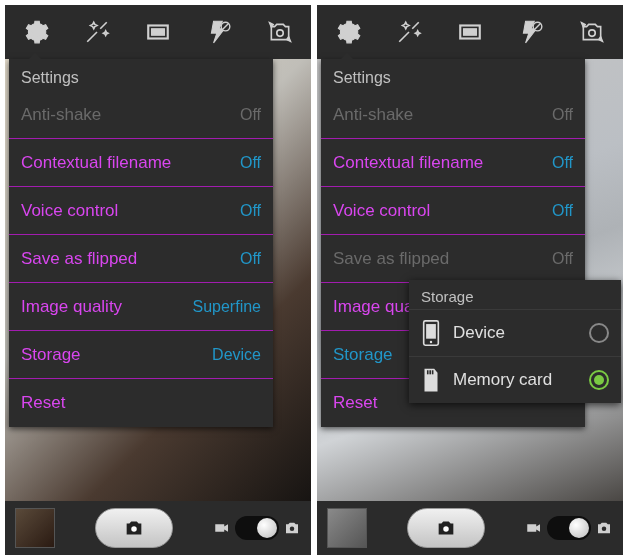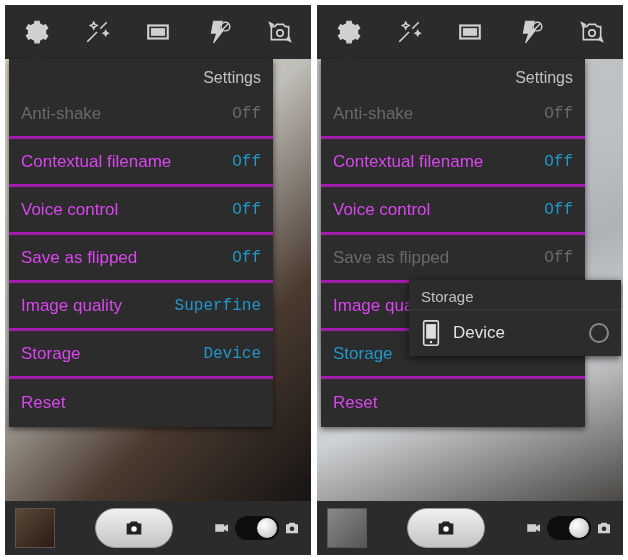--- a/index.html
+++ b/index.html
@@ -125,35 +125,34 @@
     background: #2c2c2c;
     z-index: 5;
     color: #e0e0e0;
     font-size: 17px;
     box-shadow: 0 2px 6px rgba(0,0,0,.6);
   }
   .panel-title {
     padding: 10px 12px 4px 12px;
     font-size: 16px;
     color: #c0c0c0;
-    text-align: right;
   }
   .panel-row {
     display: flex;
     justify-content: space-between;
     align-items: center;
     min-height: 48px;
     padding: 8px 12px;
-    border-bottom: 3px solid #a21caf;
+    border-bottom: 1px solid #a21caf;
   }
   .panel-row:last-child { border-bottom: none; }
   .panel-row.faded .row-label,
   .panel-row.faded .row-value { color: #6a6a6a; }
   .row-label { color: #d946ef; max-width: 160px; }
-  .row-value { color: #2196c8; font-size: 16px; font-family: Liberation Mono, monospace; }
+  .row-value { color: #2196c8; font-size: 16px; }
   .panel-row.highlight .row-label { color: #2196c8; }
 
   
   .storage-popup {
     position: absolute;
     top: 275px;
     left: 92px;
     width: 212px;
     background: #2c2c2c;
     color: #e0e0e0;
@@ -375,20 +374,32 @@
         <svg viewBox="0 0 24 32">
             <rect x="3" y="1" width="18" height="30" rx="2" fill="none" stroke="#ddd" stroke-width="2"></rect>
             <rect x="6" y="5" width="12" height="18" fill="#ddd"></rect>
             <circle cx="12" cy="27" r="1.5" fill="#ddd"></circle>
           </svg>
       </div>
       <div class="opt-label">Device</div>
       <div class="radio"></div>
     </div>
 
+    <div class="storage-row">
+      <div class="opt-icon">
+        <svg viewBox="0 0 24 32">
+            <path d="M4 2h12l4 5v23H4z" fill="#ddd"></path>
+            <rect x="7" y="4" width="2" height="5" fill="#2c2c2c"></rect>
+            <rect x="10" y="4" width="2" height="5" fill="#2c2c2c"></rect>
+            <rect x="13" y="4" width="2" height="5" fill="#2c2c2c"></rect>
+          </svg>
+      </div>
+      <div class="opt-label">Memory card</div>
+      <div class="radio on"></div>
+    </div>
   </div>
 
   <div class="bottombar">
     <div class="thumb"></div>
     <div class="shutter">
       <svg viewBox="0 0 24 24">
           <path d="M4 7h3l2-2h6l2 2h3v12H4z"></path>
           <circle cx="12" cy="13" r="3" fill="#fff"></circle>
         </svg>
     </div>

